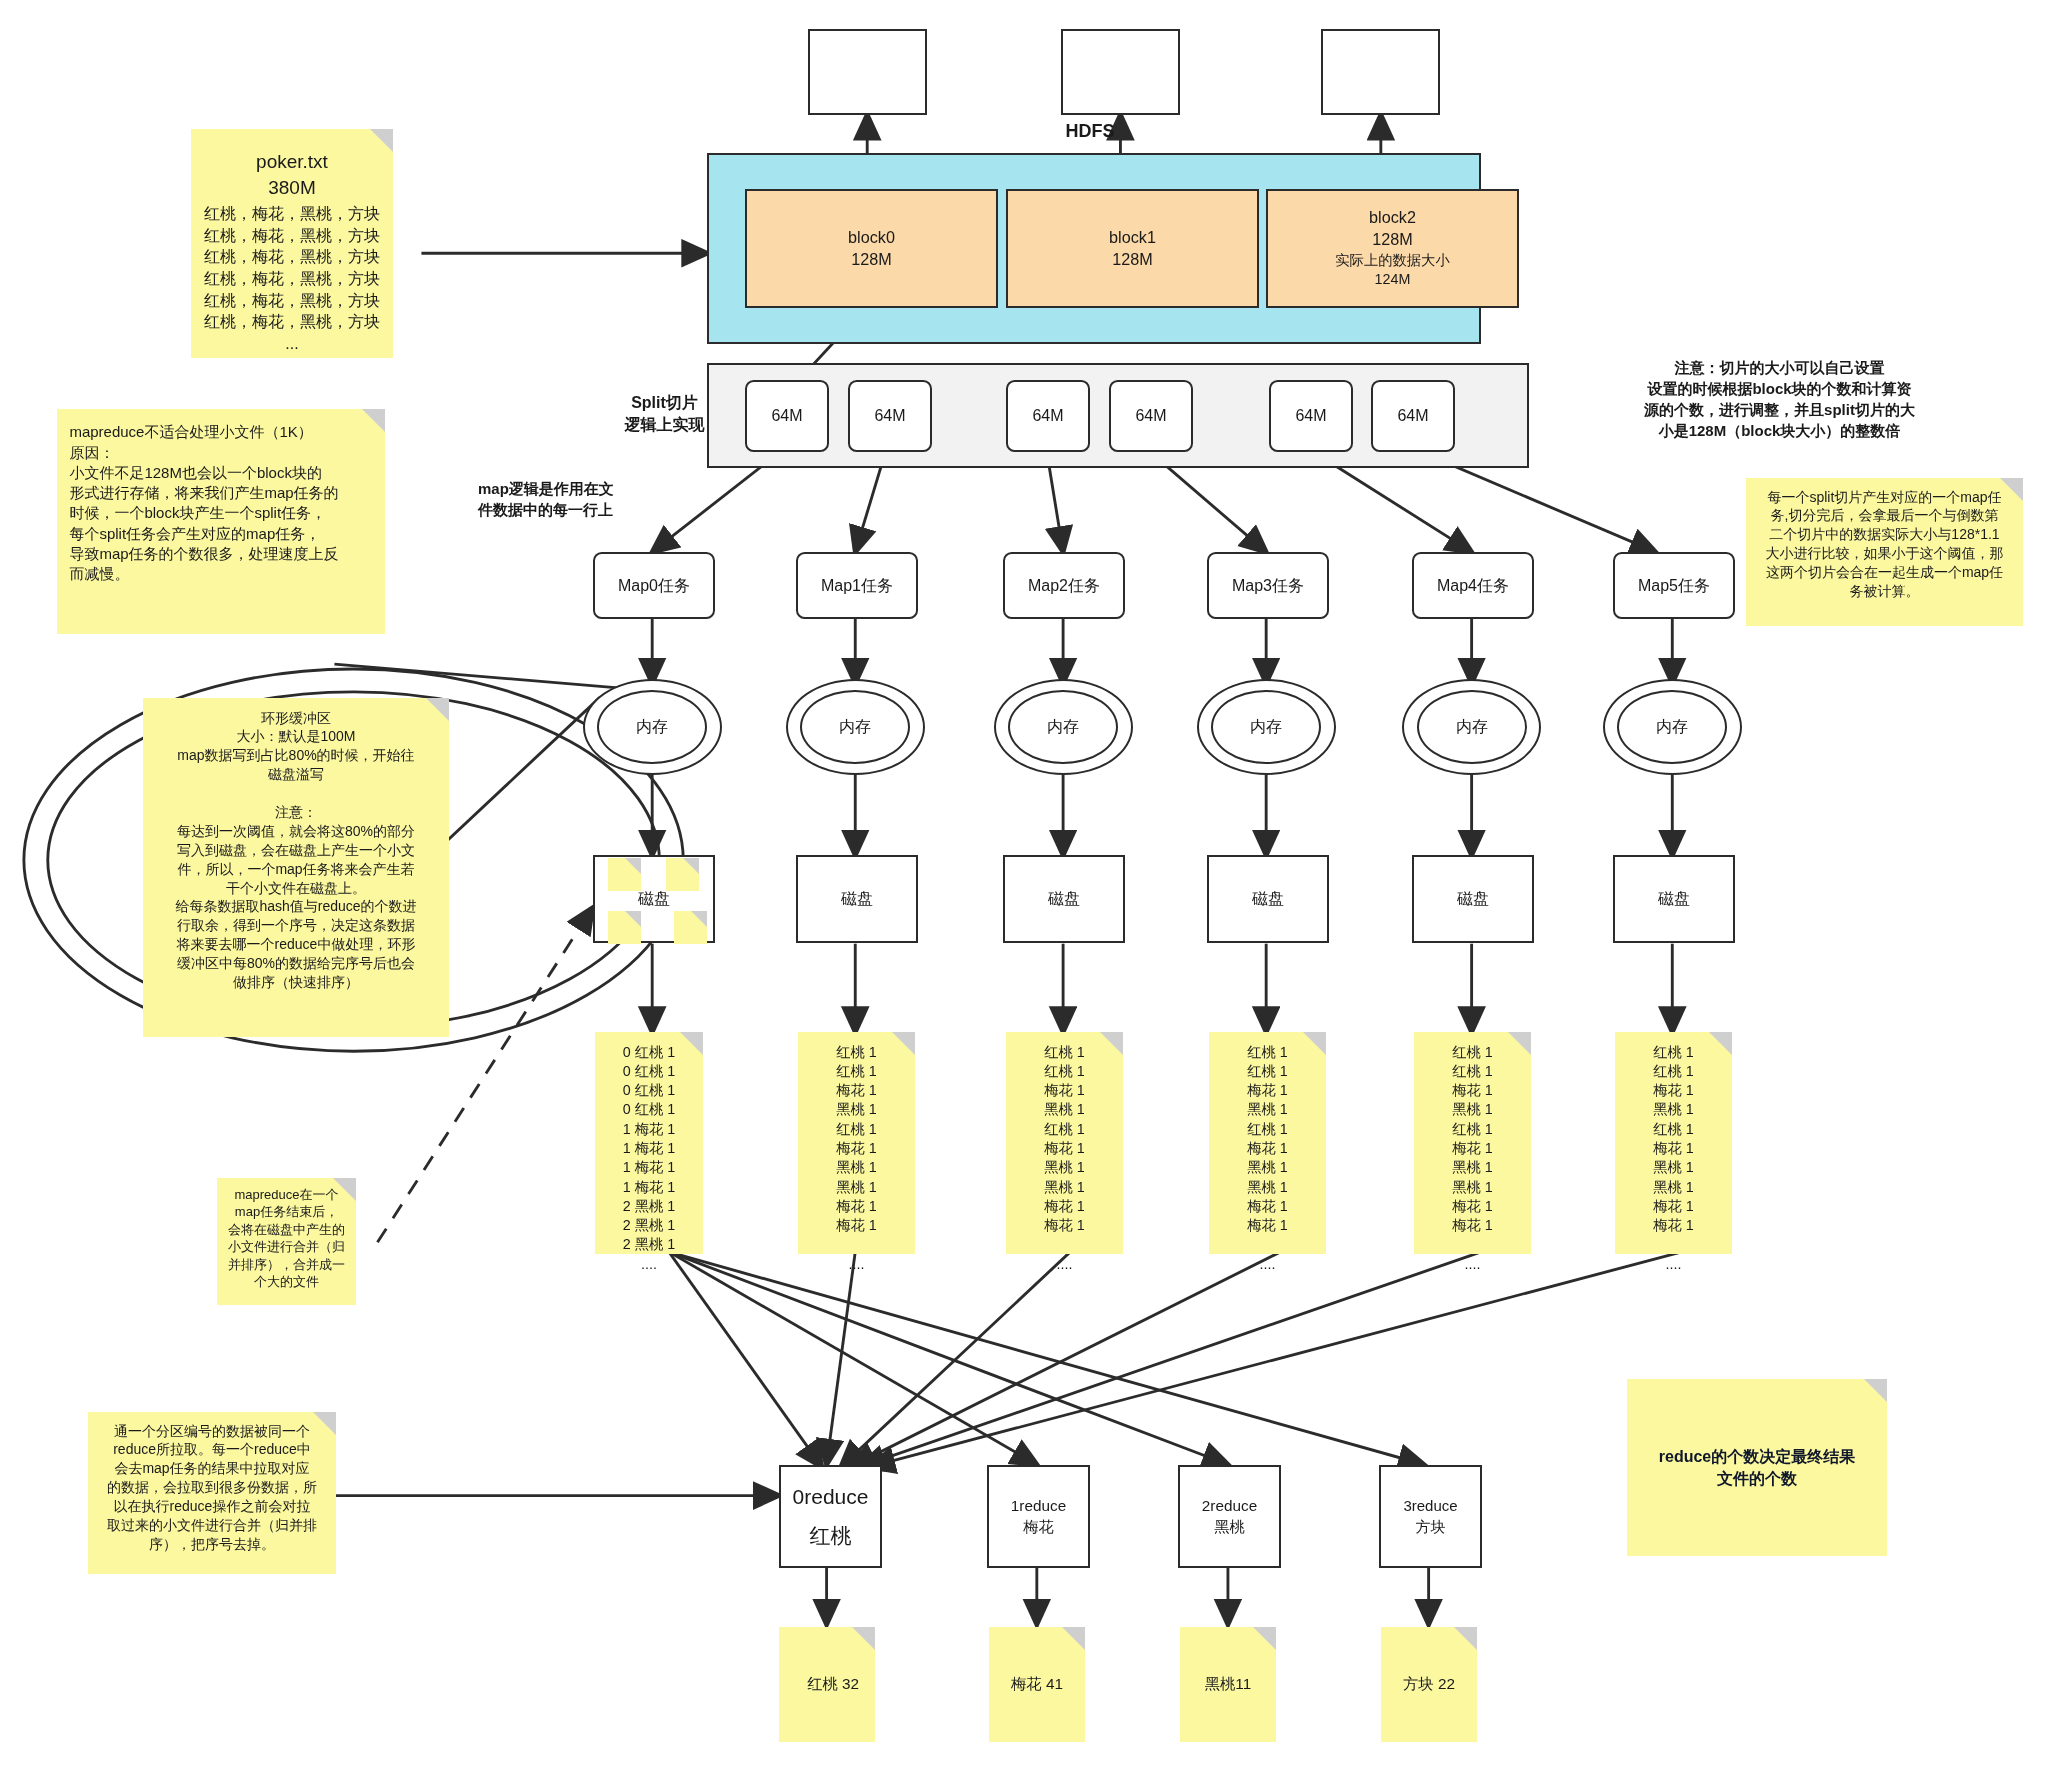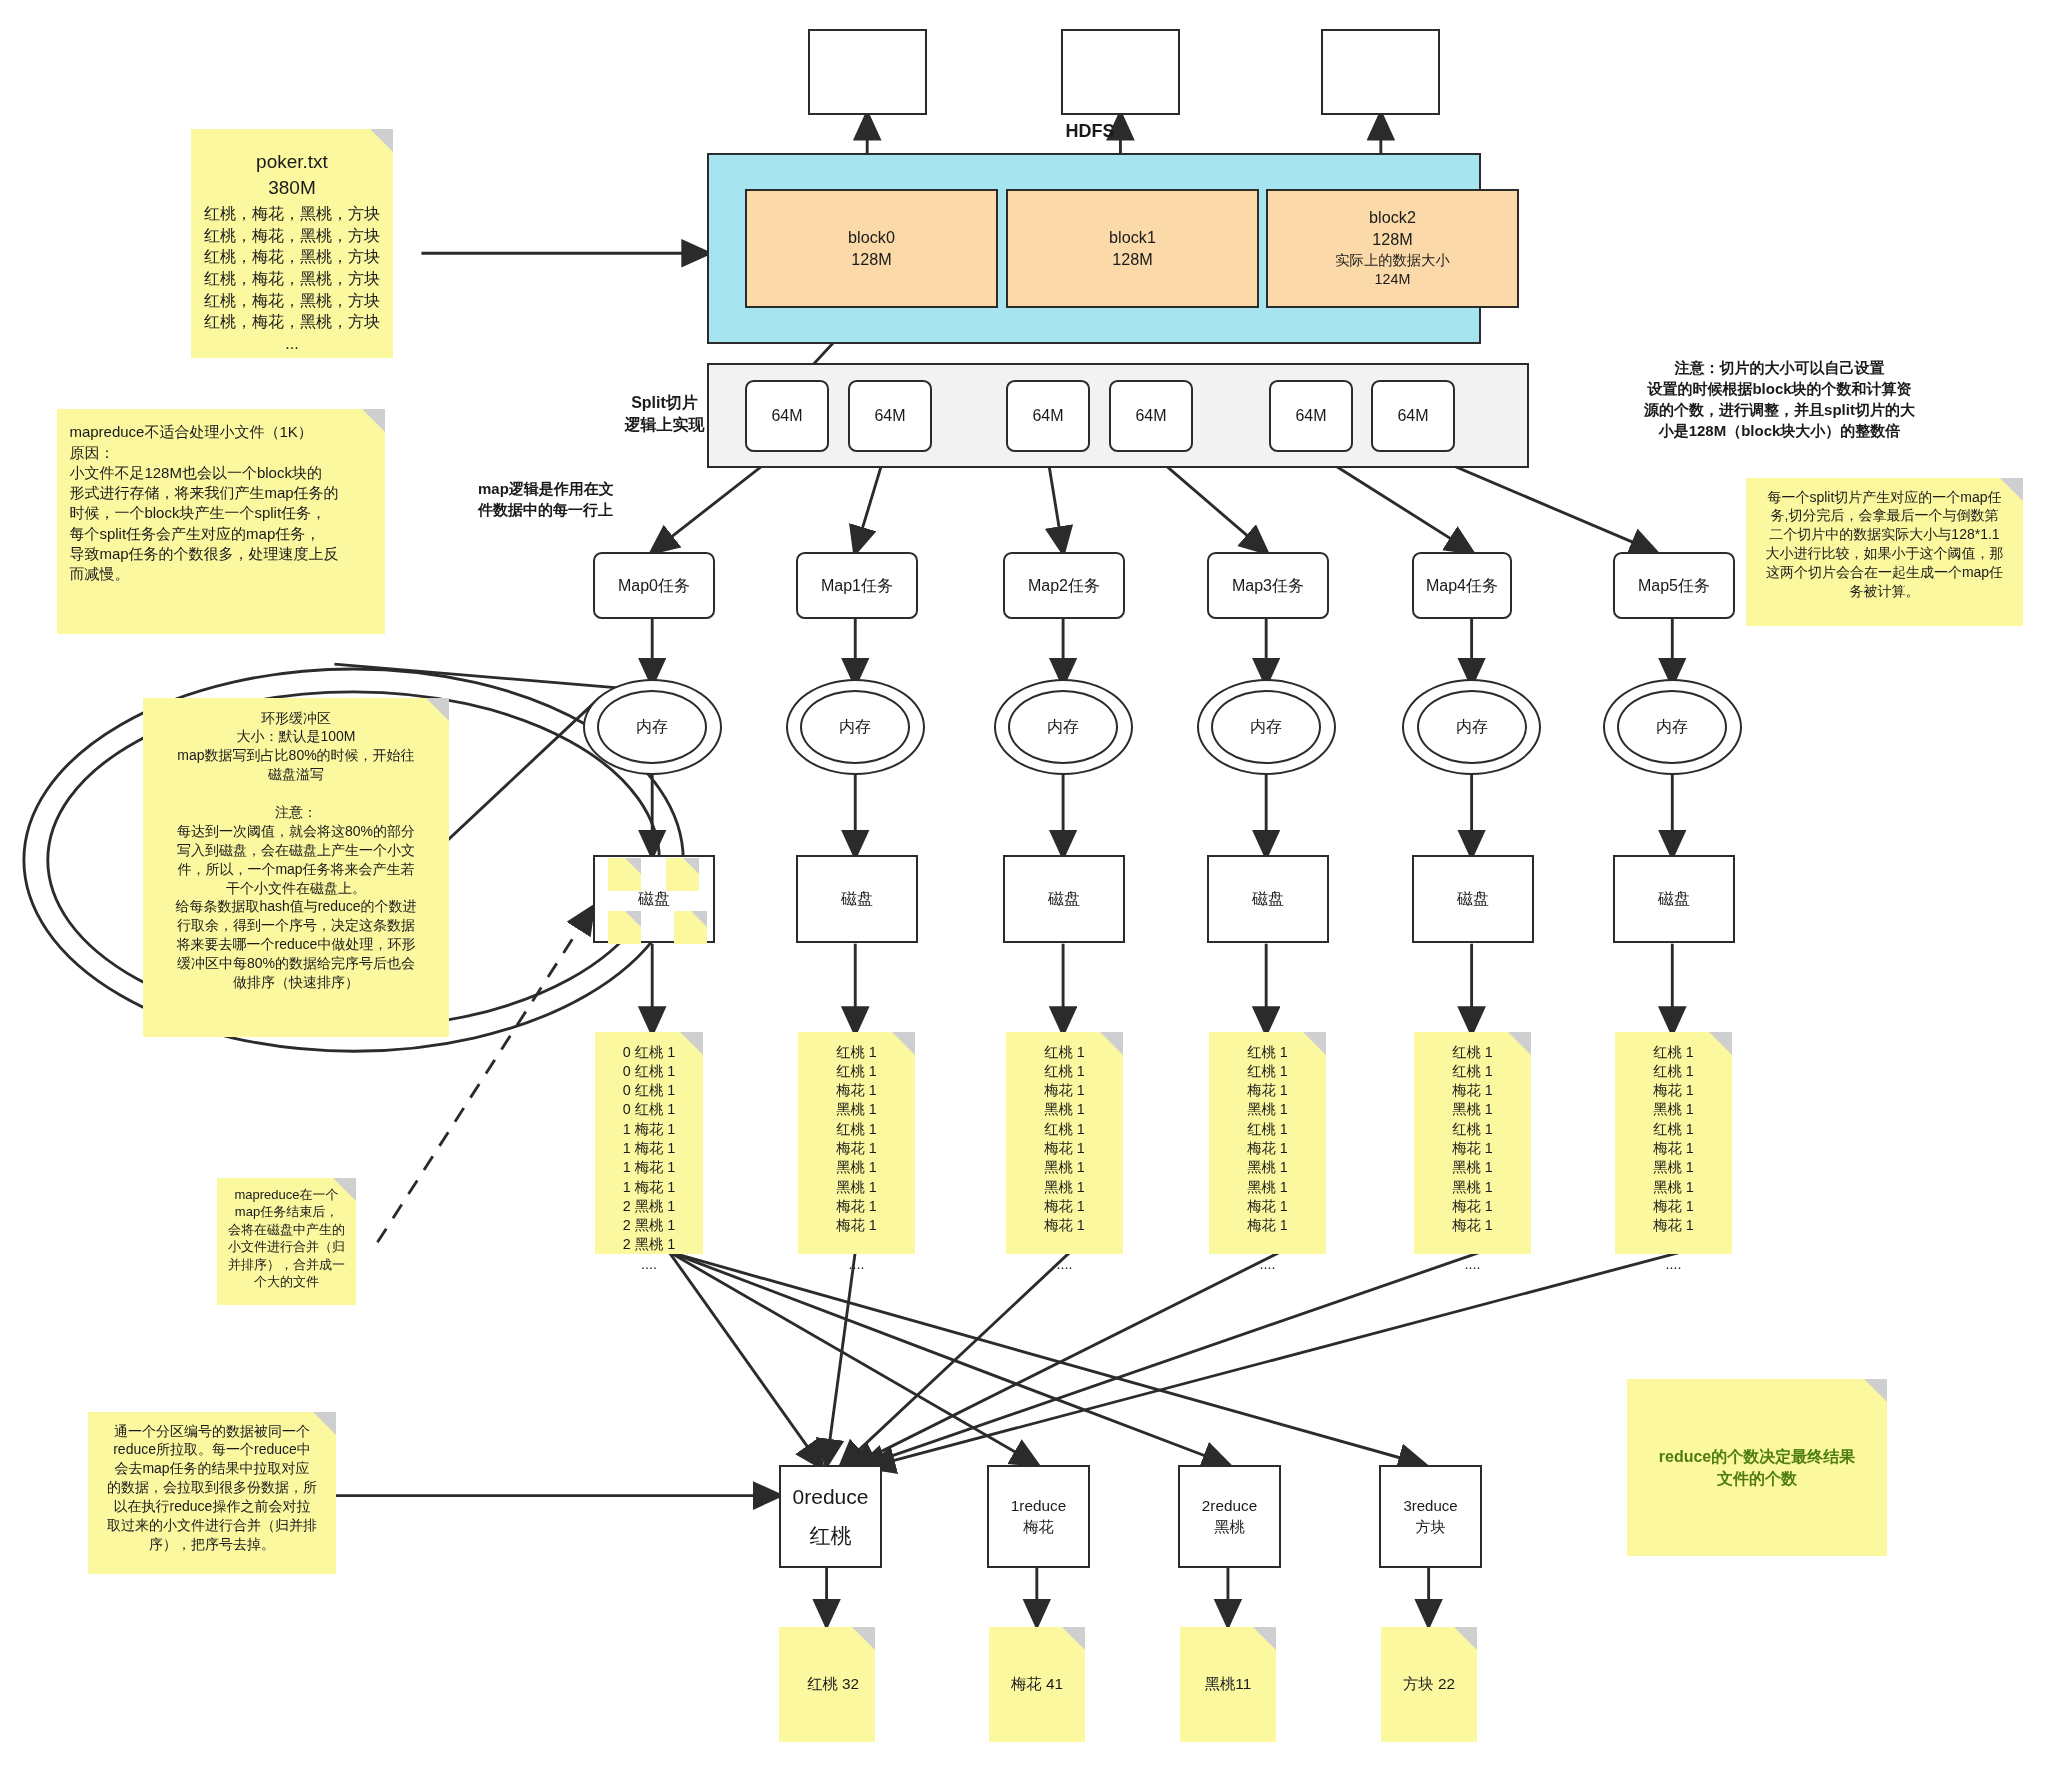--- a/index.html
+++ b/index.html
@@ -194,21 +194,21 @@
         <div class="dataline">大小进行比较，如果小于这个阈值，那</div>
         <div class="dataline">这两个切片会合在一起生成一个map任</div>
         <div class="dataline">务被计算。</div>
       </div>
   </div>
 
   <div class="box rbox" style="left:593px;top:552px;width:122px;height:67px;font-size:16px;">Map0任务</div>
   <div class="box rbox" style="left:796px;top:552px;width:122px;height:67px;font-size:16px;">Map1任务</div>
   <div class="box rbox" style="left:1003px;top:552px;width:122px;height:67px;font-size:16px;">Map2任务</div>
   <div class="box rbox" style="left:1207px;top:552px;width:122px;height:67px;font-size:16px;">Map3任务</div>
-  <div class="box rbox" style="left:1412px;top:552px;width:100px;height:67px;font-size:16px;">Map4任务</div>
+  <div class="box rbox" style="left:1412px;top:552px;width:122px;height:67px;font-size:16px;">Map4任务</div>
   <div class="box rbox" style="left:1613px;top:552px;width:122px;height:67px;font-size:16px;">Map5任务</div>
 
   <div class="circ" style="left:583px;top:679px;width:139px;height:96px;"></div>
   <div class="circ inner" style="left:597px;top:690px;width:110px;height:74px;font-size:16px;">
       <span>内存</span>
     </div>
   <div class="circ" style="left:786px;top:679px;width:139px;height:96px;"></div>
   <div class="circ inner" style="left:800px;top:690px;width:110px;height:74px;font-size:16px;">
       <span>内存</span>
     </div>
@@ -421,21 +421,21 @@
   </div>
   <div class="box" style="left:1178px;top:1465px;width:103px;height:103px;flex-direction:column;font-size:15.3px;">
     <span>2reduce</span>
     <span>黑桃</span>
   </div>
   <div class="box" style="left:1379px;top:1465px;width:103px;height:103px;flex-direction:column;font-size:15px;">
     <span>3reduce</span>
     <span>方块</span>
   </div>
 
-  <div class="note" style="left:1627px;top:1379px;width:260px;height:177px;font-size:16px;font-weight:bold;color:#4d7c0f;
+  <div class="note" style="left:1627px;top:1379px;width:260px;height:177px;font-size:16px;font-weight:bold;color:#0f172a;
               display:flex;align-items:center;justify-content:center;padding:0 9.6px;">
     <span class="fold"></span>
     <div id="reduceCountNote">
         <div class="dataline">reduce的个数决定最终结果</div>
         <div class="dataline">文件的个数</div>
       </div>
   </div>
 
   <div class="note" style="left:779px;top:1627px;width:96px;height:115px;font-size:15.3px;display:flex;align-items:center;justify-content:center;padding-left:20px;">
     <span class="fold"></span>

